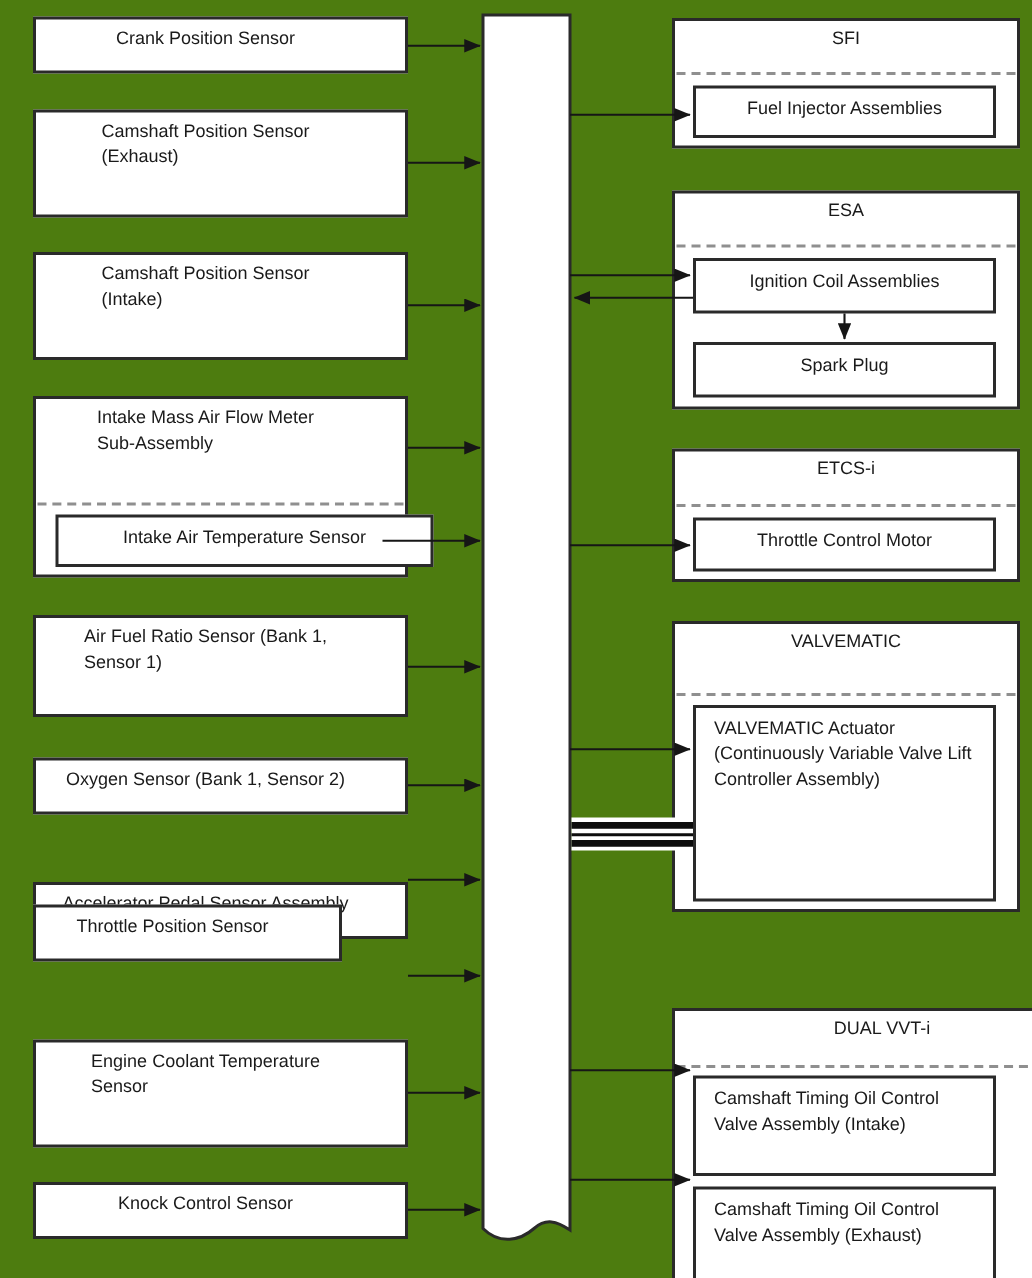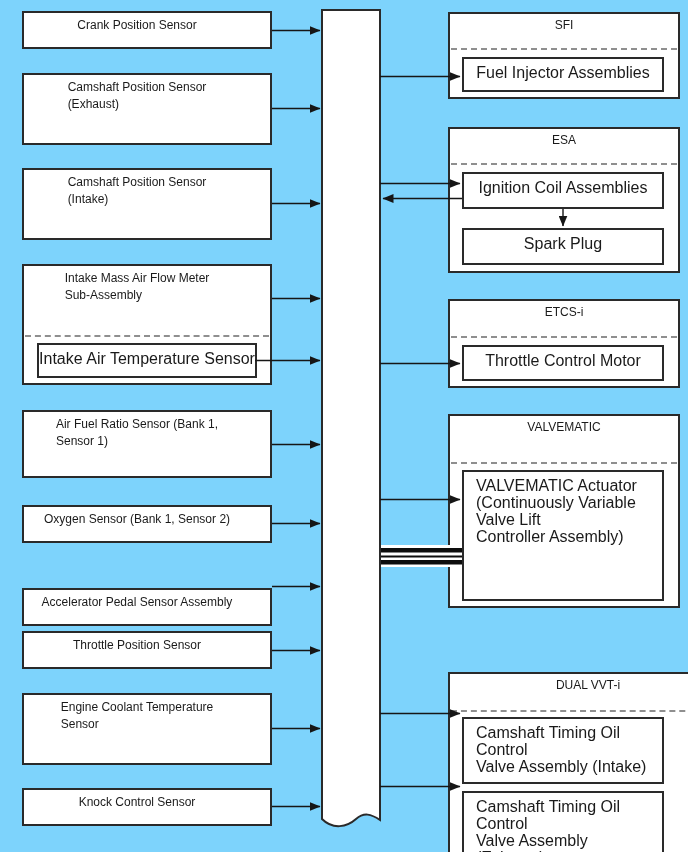--- a/index.html
+++ b/index.html
@@ -1,37 +1,37 @@
 <!DOCTYPE html>
 <html><head>
 <meta charset="utf-8">
 <style>
   html,body{margin:0;padding:0;background:#ffffff;}
   #canvas{
-    position:relative;width:688px;height:852px;background:#7dd3fc;
+    position:relative;width:688px;height:852px;background:#4d7c0f;
     font-family:"Liberation Sans", sans-serif;color:#1a1a1a;overflow:hidden;
   }
   .box{
     position:absolute;border:2px solid #2a2a2a;background:#ffffff;
     box-sizing:border-box;font-size:12px;line-height:17px;
   }
   .lbl{display:flex;justify-content:center;padding-top:4px;}
   .lbl>span{white-space:pre-line;text-align:left;}
   .shift>span{transform:translateX(-10px);}
   .group-title{
     position:absolute;left:0;right:0;top:0;padding-top:4px;text-align:center;
     font-size:12px;line-height:15px;
   }
   .dashline{
     position:absolute;left:1px;right:1px;height:0;
     border-top:2px dashed #8f8f8f;
   }
   .inner{
     position:absolute;border:2px solid #2a2a2a;background:#ffffff;
-    box-sizing:border-box;font-size:16px;line-height:17px;
+    box-sizing:border-box;font-size:12px;line-height:17px;
   }
   .inner.center{display:flex;justify-content:center;padding-top:5px;}
   .inner.leftpad{padding:5px 6px 0 12px;}
   .inner>span{white-space:pre-line;}
   #ecm-label{
     position:absolute;left:322px;top:342px;width:58px;text-align:center;
     font-size:12.5px;letter-spacing:.5px;
   }
   #can-label{
     position:absolute;left:388px;top:564px;width:54px;
@@ -57,39 +57,39 @@
     <span>Camshaft Position Sensor
 (Intake)</span>
   </div>
 
   <div class="box" style="left:22px;top:264px;width:250px;height:121px;">
     <div class="lbl shift">
       <span>Intake Mass Air Flow Meter
 Sub-Assembly</span>
     </div>
     <div class="dashline" style="top:69px;"></div>
-    <div class="inner center" style="left:13px;top:77px;width:220px;height:35px;">
+    <div class="inner center" style="left:13px;top:77px;width:252px;height:35px;">
       <span>Intake Air Temperature Sensor</span>
     </div>
   </div>
 
   <div class="box lbl shift" style="left:22px;top:410px;width:250px;height:68px;">
     <span>Air Fuel Ratio Sensor (Bank 1,
 Sensor 1)</span>
   </div>
 
   <div class="box lbl shift" style="left:22px;top:505px;width:250px;height:38px;">
     <span>Oxygen Sensor (Bank 1, Sensor 2)</span>
   </div>
 
   <div class="box lbl shift" style="left:22px;top:588px;width:250px;height:38px;">
     <span>Accelerator Pedal Sensor Assembly</span>
   </div>
 
-  <div class="box lbl shift" style="left:22px;top:631px;width:250px;height:38px;">
+  <div class="box lbl shift" style="left:22px;top:603px;width:206px;height:38px;">
     <span>Throttle Position Sensor</span>
   </div>
 
   <div class="box lbl shift" style="left:22px;top:788px;width:250px;height:38px;">
     <span>Knock Control Sensor</span>
   </div>
 
   <div class="box lbl shift" style="left:22px;top:693px;width:250px;height:72px;">
     <span>Engine Coolant Temperature
 Sensor</span>

